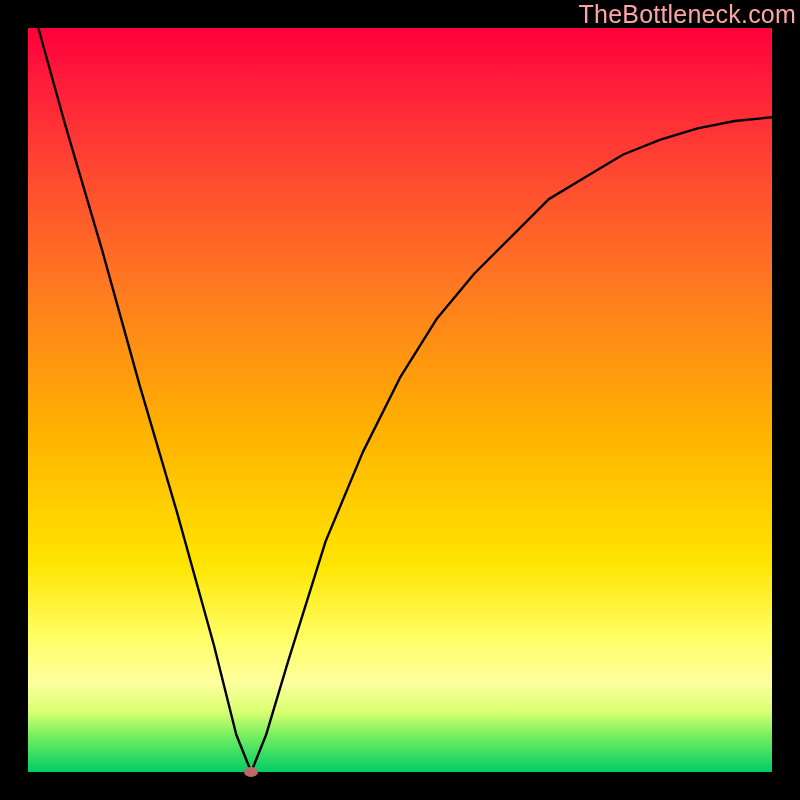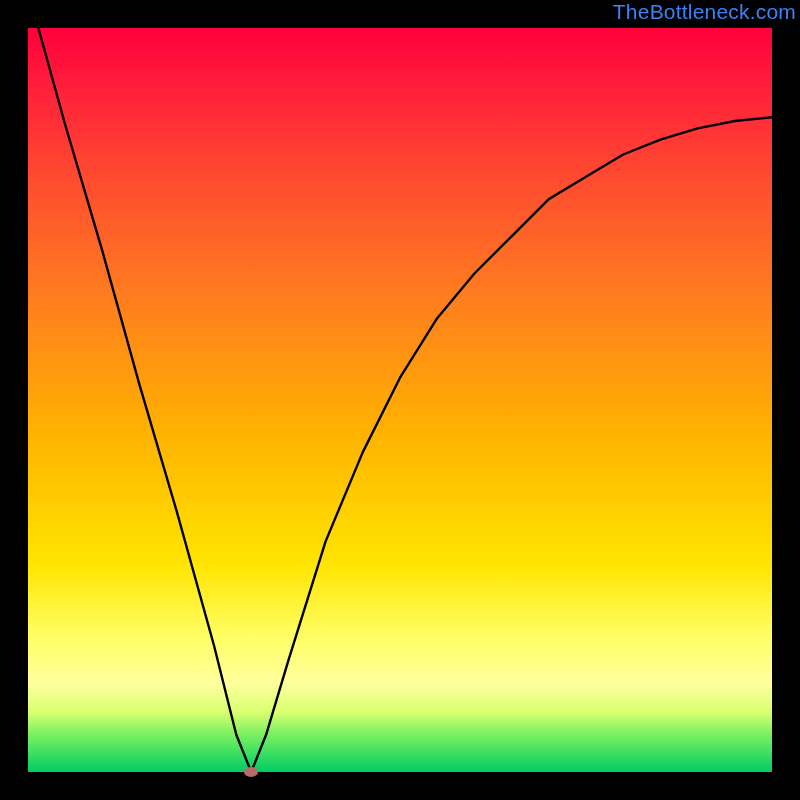--- a/index.html
+++ b/index.html
@@ -28,22 +28,22 @@
       #ffff9e 88%,
       #d8ff70 92%,
       #78f060 95%,
       #00cc66 100%);
   }
   .watermark {
     position: absolute;
     top: 0px;
     right: 4px;
     font-family: Arial, Helvetica, sans-serif;
-    font-size: 21px;
-    color: #3b82f6;
+    font-size: 25px;
+    color: #fca5a5;
     font-weight: 500;
     letter-spacing: 0.2px;
   }
   svg.curve {
     position: absolute;
     left: 0;
     top: 0;
     width: 744px;
     height: 744px;
   }

